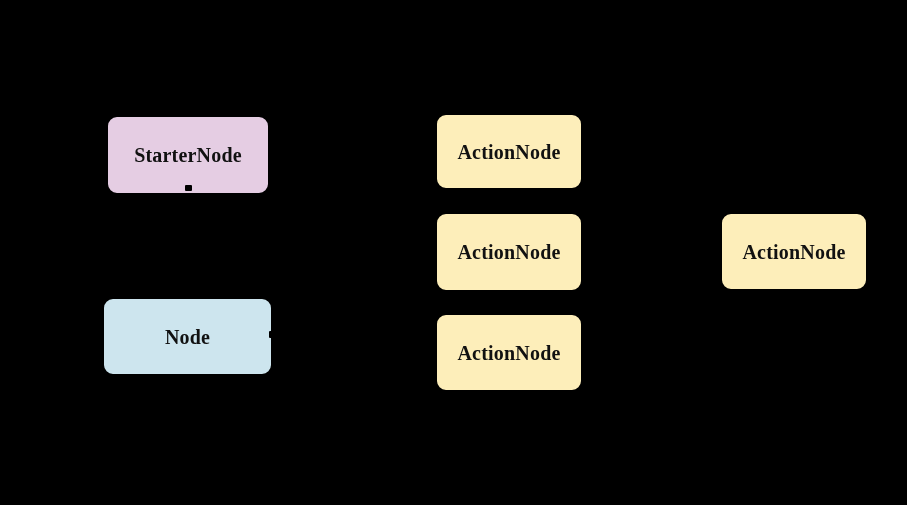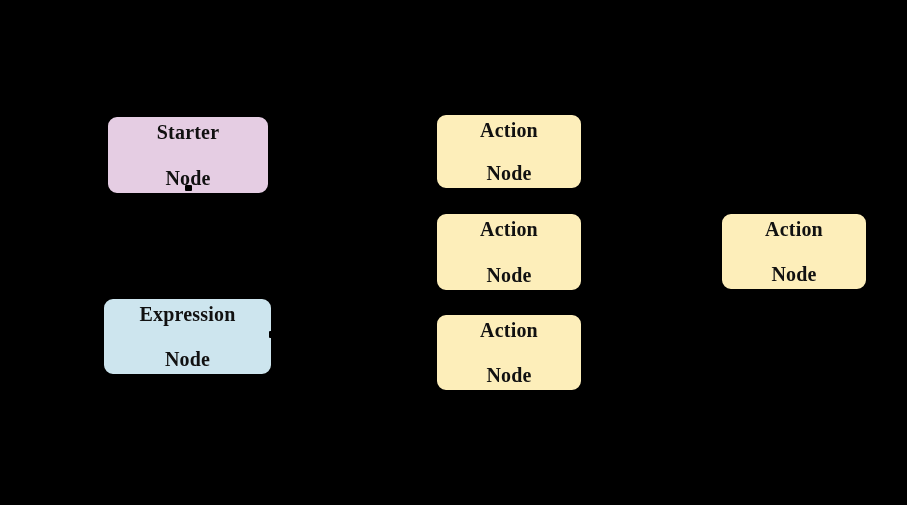--- a/index.html
+++ b/index.html
@@ -14,23 +14,23 @@
     background: #000000;
     overflow: hidden;
     font-family: "Liberation Serif", "DejaVu Serif", serif;
   }
   .node {
     position: absolute;
     box-sizing: border-box;
     border: 2px solid #000000;
     border-radius: 11px;
     display: flex;
-    flex-direction: column;
+    flex-direction: row;
     align-items: center;
-    justify-content: space-between;
+    justify-content: center;
     text-align: center;
   }
   .node .line {
     display: block;
     font-size: 20px;
     line-height: 30px;
     font-weight: 700;
     color: #111111;
     letter-spacing: 0.2px;
     white-space: nowrap;
@@ -61,21 +61,20 @@
     <span class="line">Action</span>
     <span class="line">Node</span>
   </div>
 
   <div class="node" style="left: 720px; top: 212px; width: 148px; height: 79px; background: rgb(253, 238, 186);">
     <span class="line">Action</span>
     <span class="line">Node</span>
   </div>
 
   <div class="node" style="left: 102px; top: 297px; width: 171px; height: 79px; background: rgb(205, 229, 238);">
-    <span class="line">Expression</span>
     <span class="line">Node</span>
   </div>
 
   <div class="node" style="left: 435px; top: 313px; width: 148px; height: 79px; background: rgb(253, 238, 186);">
     <span class="line">Action</span>
     <span class="line">Node</span>
   </div>
 
   <div class="edge-stub" style="left: 185px; top: 185px; width: 7px; height: 6px; background: rgb(0, 0, 0);"></div>
   <div class="edge-stub" style="left: 183px; top: 293px; width: 7px; height: 3px; background: rgb(0, 0, 0);"></div>

